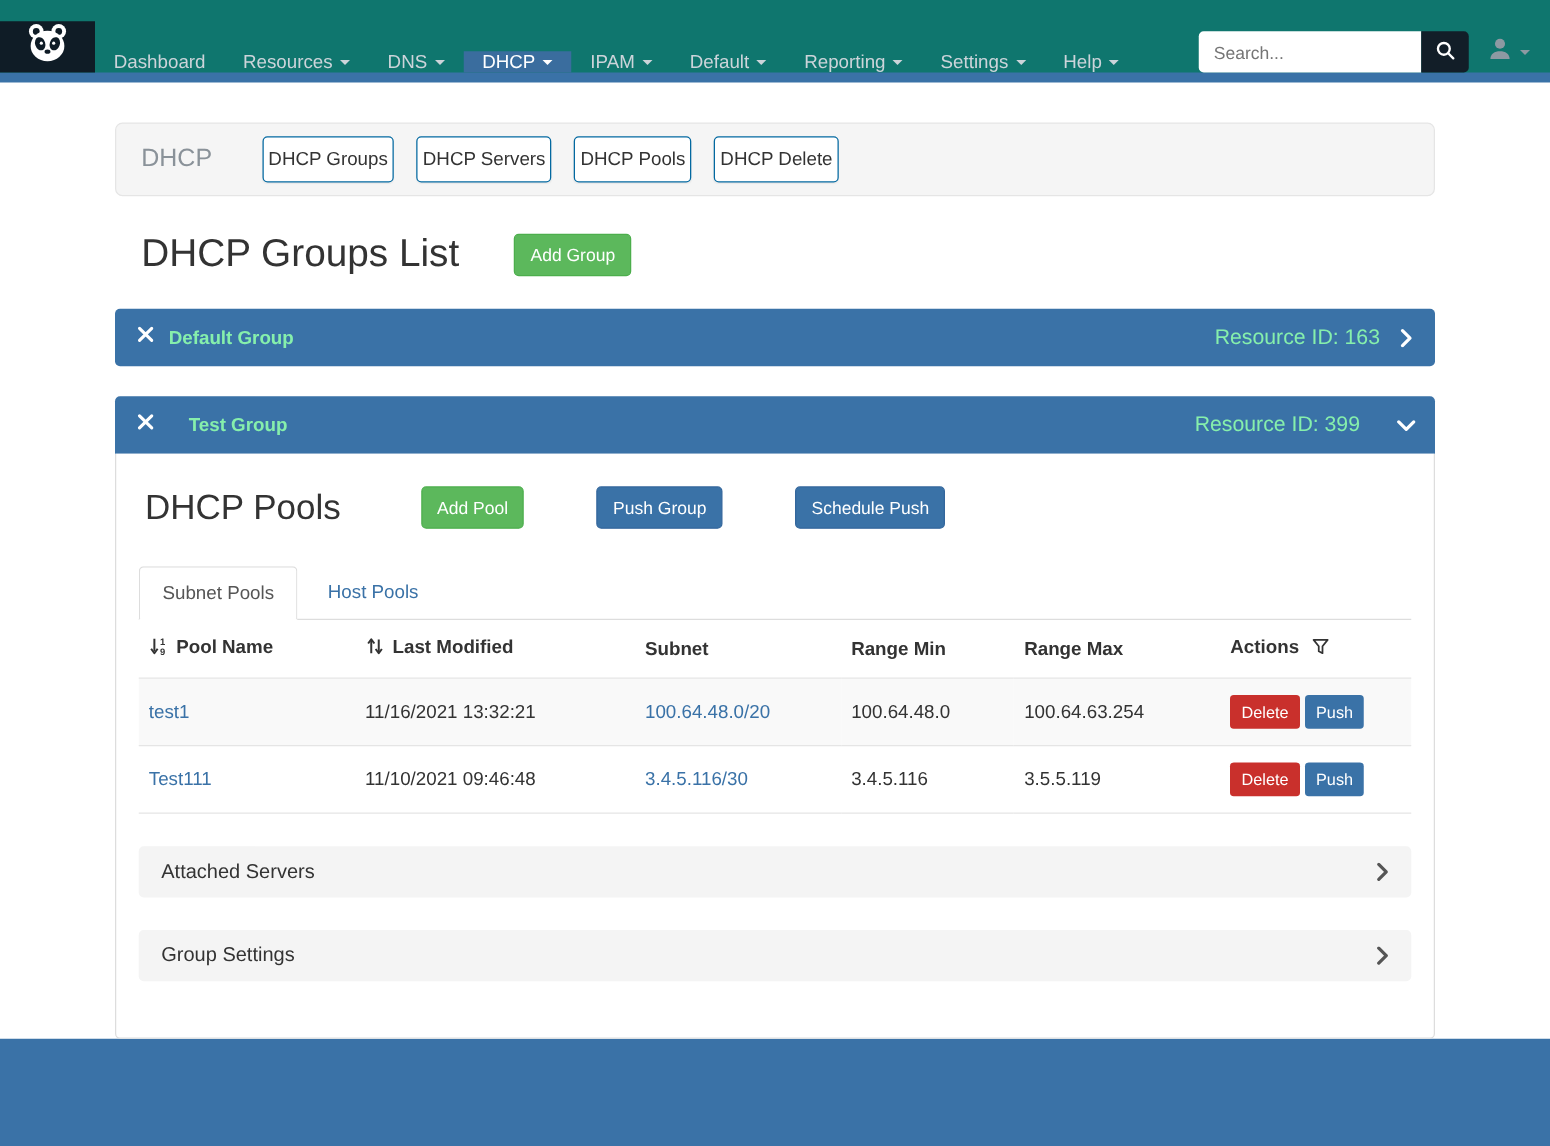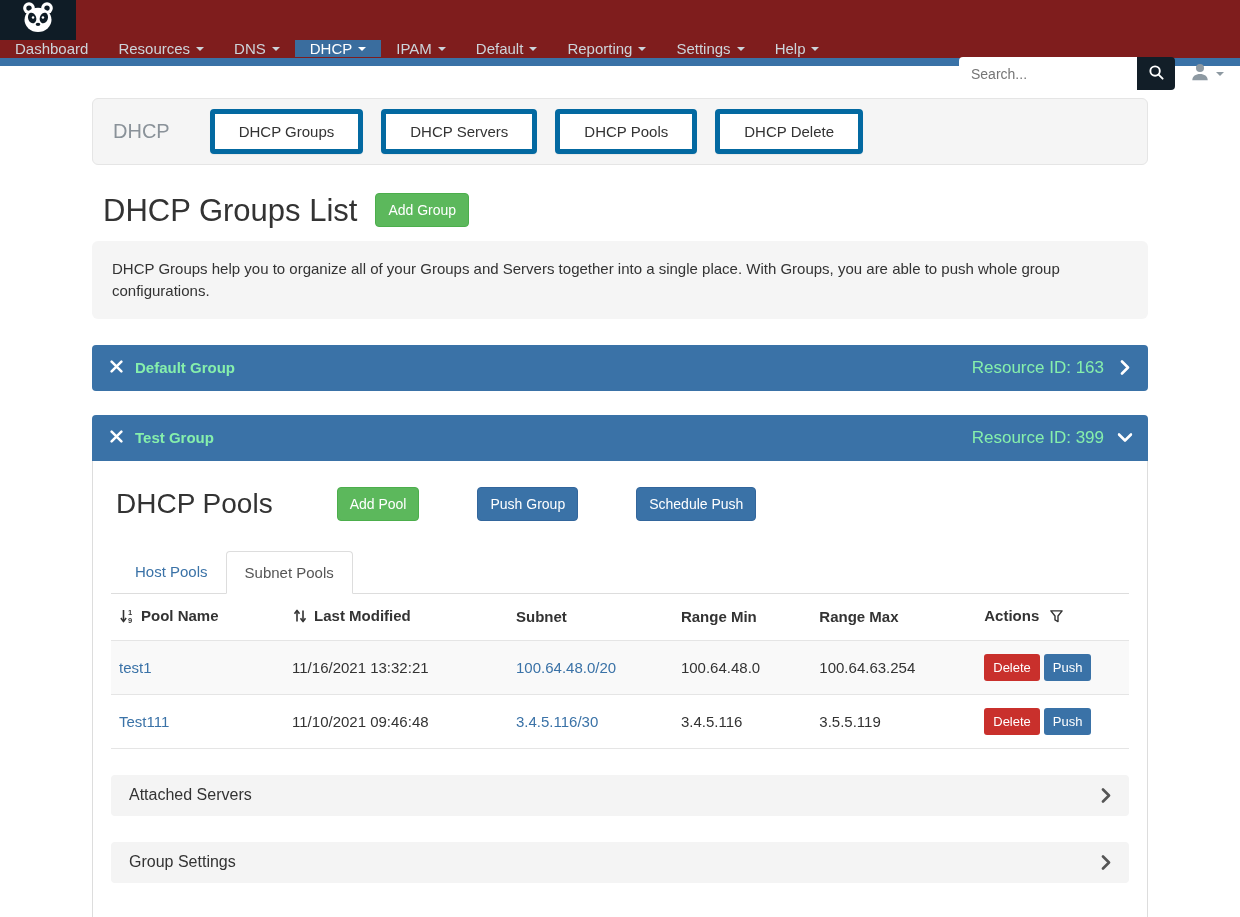--- a/index.html
+++ b/index.html
@@ -4,53 +4,53 @@
 <style>
   * { box-sizing: border-box; }
   body {
     margin: 0;
     background: #3a72a7;
     font-family: "Liberation Sans", "DejaVu Sans", sans-serif;
     color: #333;
     min-height: 917px;
   }
   
-  .navbar { height: 58px; background: #7f1d1d; display: flex; align-items: flex-start; flex-direction: column; }
+  .navbar { height: 58px; background: #0f766e; display: flex; align-items: flex-end; }
   .logo { width: 76px; background: #0f1c26; display: flex; align-items: center; justify-content: center; cursor: pointer; flex: 0 0 auto; }
   .nav-menu { display: flex; list-style: none; margin: 0; padding: 0; }
   .nav-item { display: flex; align-items: center; padding: 0 15px; color: #ccd4da; font-size: 15px; cursor: pointer; white-space: nowrap; }
   .nav-item.active { background: #3a6d9e; color: #fff; }
   .caret { display: inline-block; width: 0; height: 0; border-left: 4px solid transparent; border-right: 4px solid transparent; border-top: 4px solid currentColor; margin-left: 6px; }
   .nav-right { margin-left: auto; display: flex; align-items: center; padding-right: 16px; }
   .search-group { display: flex; }
   .search-input { width: 178px; height: 33px; border: 0; border-radius: 4px 0 0 4px; padding: 0 12px; font-size: 14px; font-family: inherit; color: #555; outline: none; }
   .search-btn { width: 38px; height: 33px; border: 0; border-radius: 0 4px 4px 0; background: #121e28; display: flex; align-items: center; justify-content: center; cursor: pointer; }
   .user-menu { display: flex; align-items: center; margin-left: 14px; color: #8d99a2; cursor: pointer; }
   .user-menu .caret { margin-left: 5px; }
   
   .main { background: #fff; margin-top: 8px; padding: 32px 0 0; }
   .container { width: 1056px; margin: 0 auto; }
   .breadcrumb-bar { background: #f5f5f5; border: 1px solid #e5e5e5; border-radius: 6px; padding: 10px 20px; display: flex; align-items: center; }
   .crumb-title { font-size: 20px; color: #8a9299; margin-right: 40px; }
-  .crumb-btn { background: #fff; border: 5px solid #0369a1; border-radius: 4px; padding: 9px 24px; font-size: 15px; color: #333; margin-right: 18px; cursor: pointer; font-family: inherit; box-shadow: 0 1px 1px rgba(0,0,0,.05); }
-  .title-row { display: flex; align-items: flex-start; margin: 28px 0 0 11px; }
+  .crumb-btn { background: #fff; border: 1px solid #0369a1; border-radius: 4px; padding: 9px 4px; font-size: 15px; color: #333; margin-right: 18px; cursor: pointer; font-family: inherit; box-shadow: 0 1px 1px rgba(0,0,0,.05); }
+  .title-row { display: flex; align-items: flex-end; margin: 28px 0 0 21px; gap: 26px; }
   .page-title { font-size: 31px; font-weight: 400; margin: 0; color: #333; }
   .btn { border: 0; border-radius: 4px; color: #fff; font-size: 14px; padding: 8px 12px; cursor: pointer; font-family: inherit; }
   .btn-green { background: #5cb85c; border: 1px solid #4cae4c; }
   .btn-blue { background: #3a72a7; border: 1px solid #33669c; }
   .title-row .btn { margin-left: 18px; }
   .info-box { background: #f5f5f5; border-radius: 6px; padding: 17px 20px; font-size: 15px; line-height: 1.45; margin-top: 12px; }
   
   .group-header { background: #3a72a7; color: #86efac; border-radius: 4px; height: 46px; display: flex; align-items: center; padding: 0 18px; margin-top: 26px; cursor: pointer; }
   .group-name { margin-left: 12px; font-size: 15px; font-weight: bold; }
   .resource-id { margin-left: auto; font-size: 17px; }
   .chev { display: inline-flex; align-items: center; }
   .group-header .chev { margin-left: 16px; color: #fff; }
   .chev.down svg { transform: rotate(90deg); }
-  .group-panel .group-header { border-radius: 4px 4px 0 0; margin-top: 24px; }
+  .group-panel .group-header { border-radius: 4px 4px 0 0; margin-top: 24px; gap: 16px; }
   .panel-body { background: #fff; border: 1px solid #ddd; border-top: 0; border-radius: 0 0 4px 4px; padding: 26px 18px 45px; }
   .pools-title-row { display: flex; align-items: center; padding-left: 5px; }
   .pools-title { font-size: 28px; font-weight: 400; margin: 0 18px 0 0; color: #333; }
   .pools-title-row .btn { margin-right: 12px; margin-left: 46px; }
   
   .tabs { display: flex; border-bottom: 1px solid #ddd; margin-top: 30px; }
   .tab { padding: 12px 18px; font-size: 15px; cursor: pointer; color: #3a72a7; }
   .tab.active { color: #555; background: #fff; border: 1px solid #ddd; border-bottom: 1px solid #fff; margin-bottom: -1px; border-radius: 4px 4px 0 0; }
   .tab.inactive { margin-left: 6px; }
   table { width: 100%; border-collapse: collapse; font-size: 15px; }
@@ -159,21 +159,20 @@
       <button class="crumb-btn">DHCP Servers</button>
       <button class="crumb-btn">DHCP Pools</button>
       <button class="crumb-btn">DHCP Delete</button>
     </div>
 
     <div class="title-row">
       <h1 class="page-title">DHCP Groups List</h1>
       <button class="btn btn-green">Add Group</button>
     </div>
 
-    <div class="info-box">DHCP Groups help you to organize all of your Groups and Servers together into a single place. With Groups, you are able to push whole group configurations.</div>
 
     <div class="group-header">
       <span>
         <svg width="13" height="13" viewBox="0 0 12 12">
           <path d="M1.5 1.5 L10.5 10.5 M10.5 1.5 L1.5 10.5" stroke="#fff" stroke-width="2.3" stroke-linecap="round"></path>
         </svg>
       </span>
       <span class="group-name">Default Group</span>
       <span class="resource-id">Resource ID: 163</span>
       <span class="chev">
@@ -202,22 +201,22 @@
       <div class="panel-body">
 
         <div class="pools-title-row">
           <h2 class="pools-title">DHCP Pools</h2>
           <button class="btn btn-green">Add Pool</button>
           <button class="btn btn-blue">Push Group</button>
           <button class="btn btn-blue">Schedule Push</button>
         </div>
 
         <div class="tabs">
+          <div class="tab active">Subnet Pools</div>
           <div class="tab inactive">Host Pools</div>
-          <div class="tab active">Subnet Pools</div>
         </div>
 
         <table>
           <colgroup>
             <col style="width:17%">
               <col style="width:22%">
               <col style="width:16.2%">
             <col style="width:13.6%">
               <col style="width:16.2%">
               <col style="width:15%">

